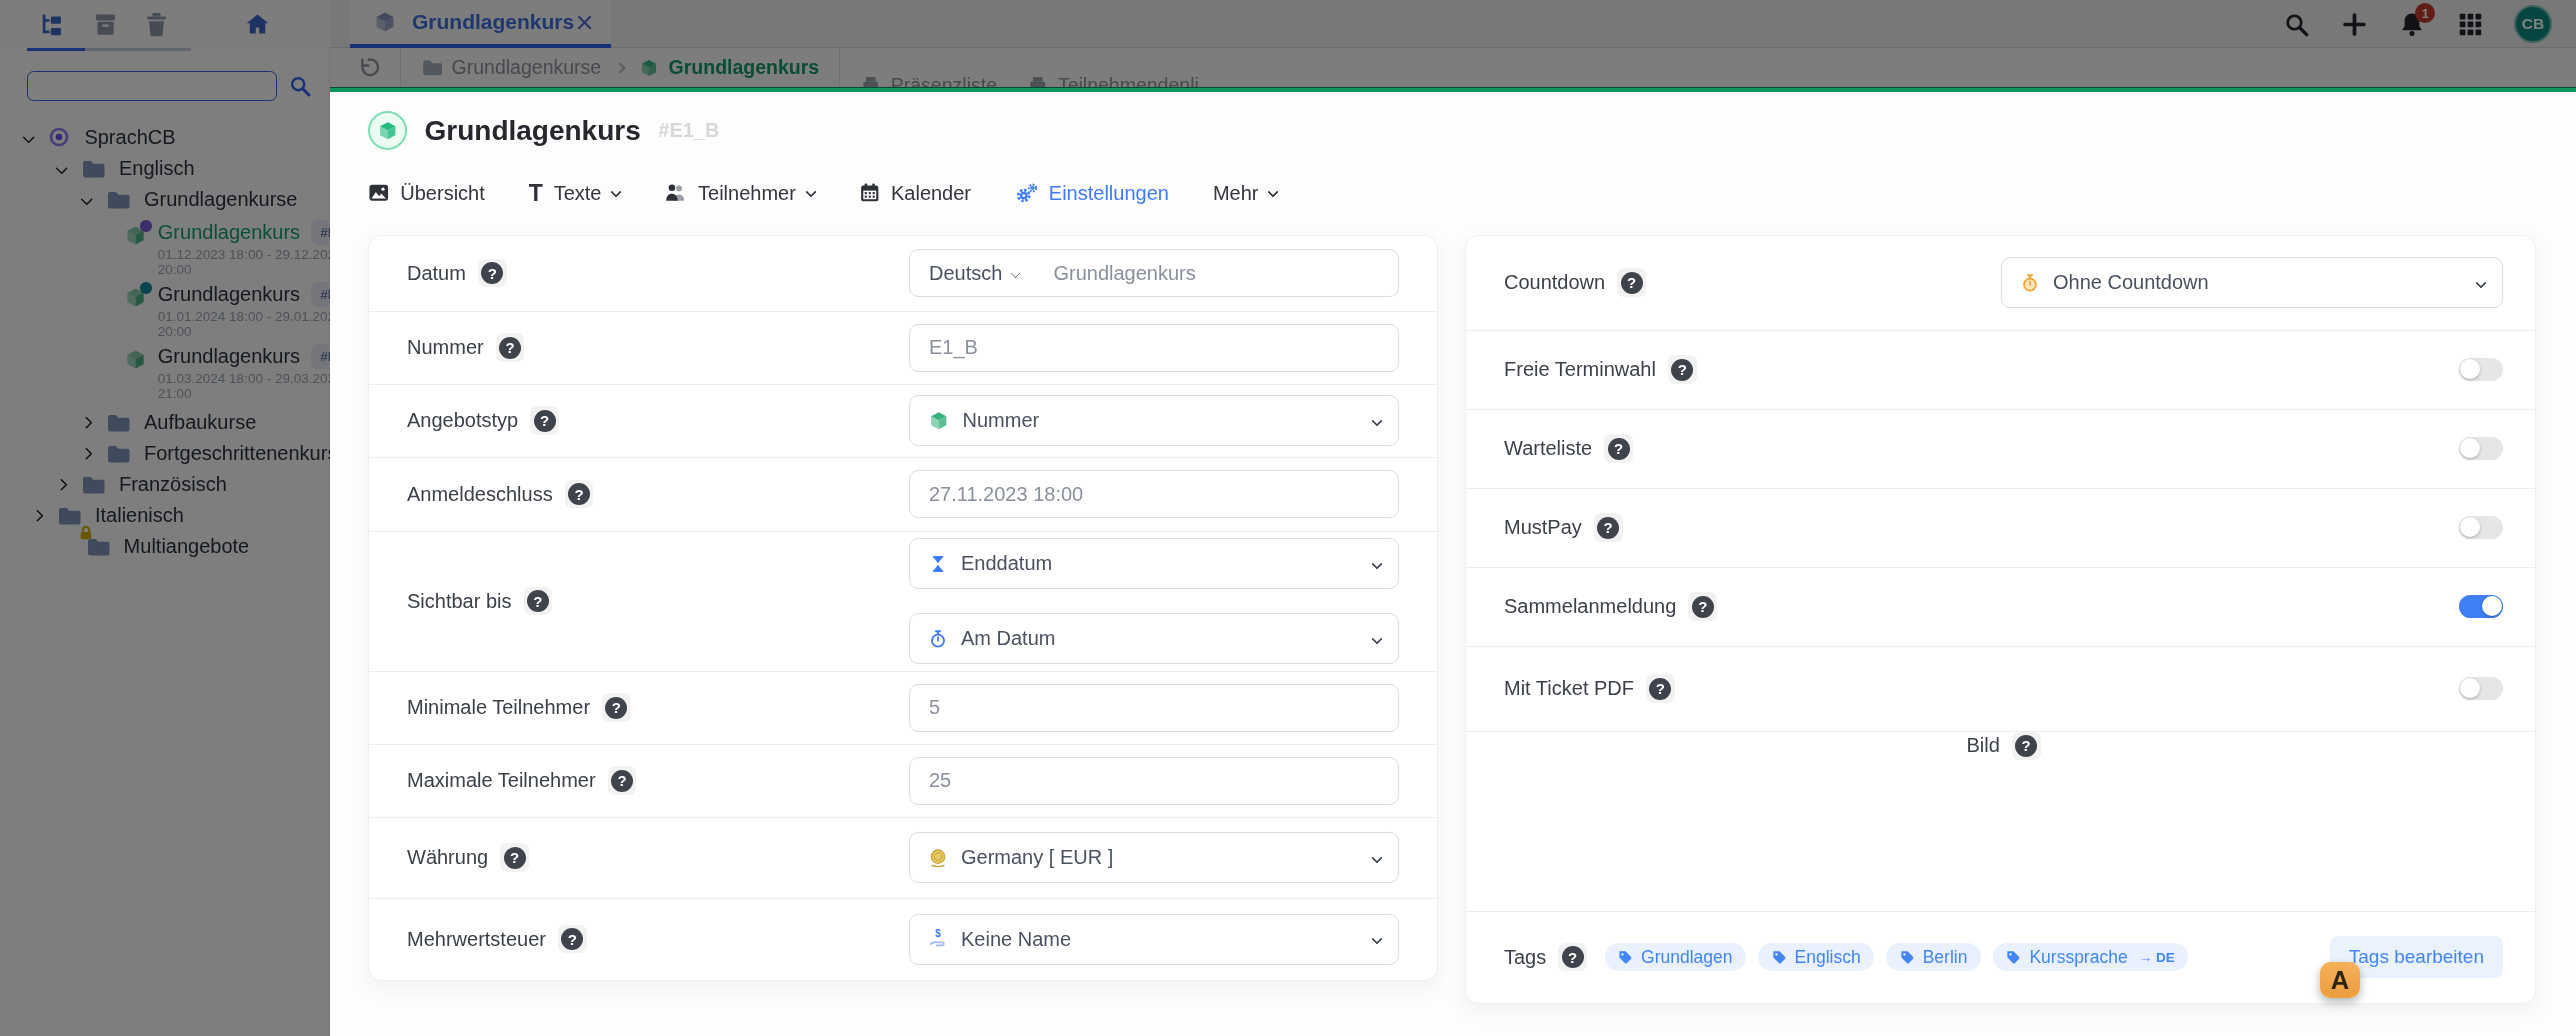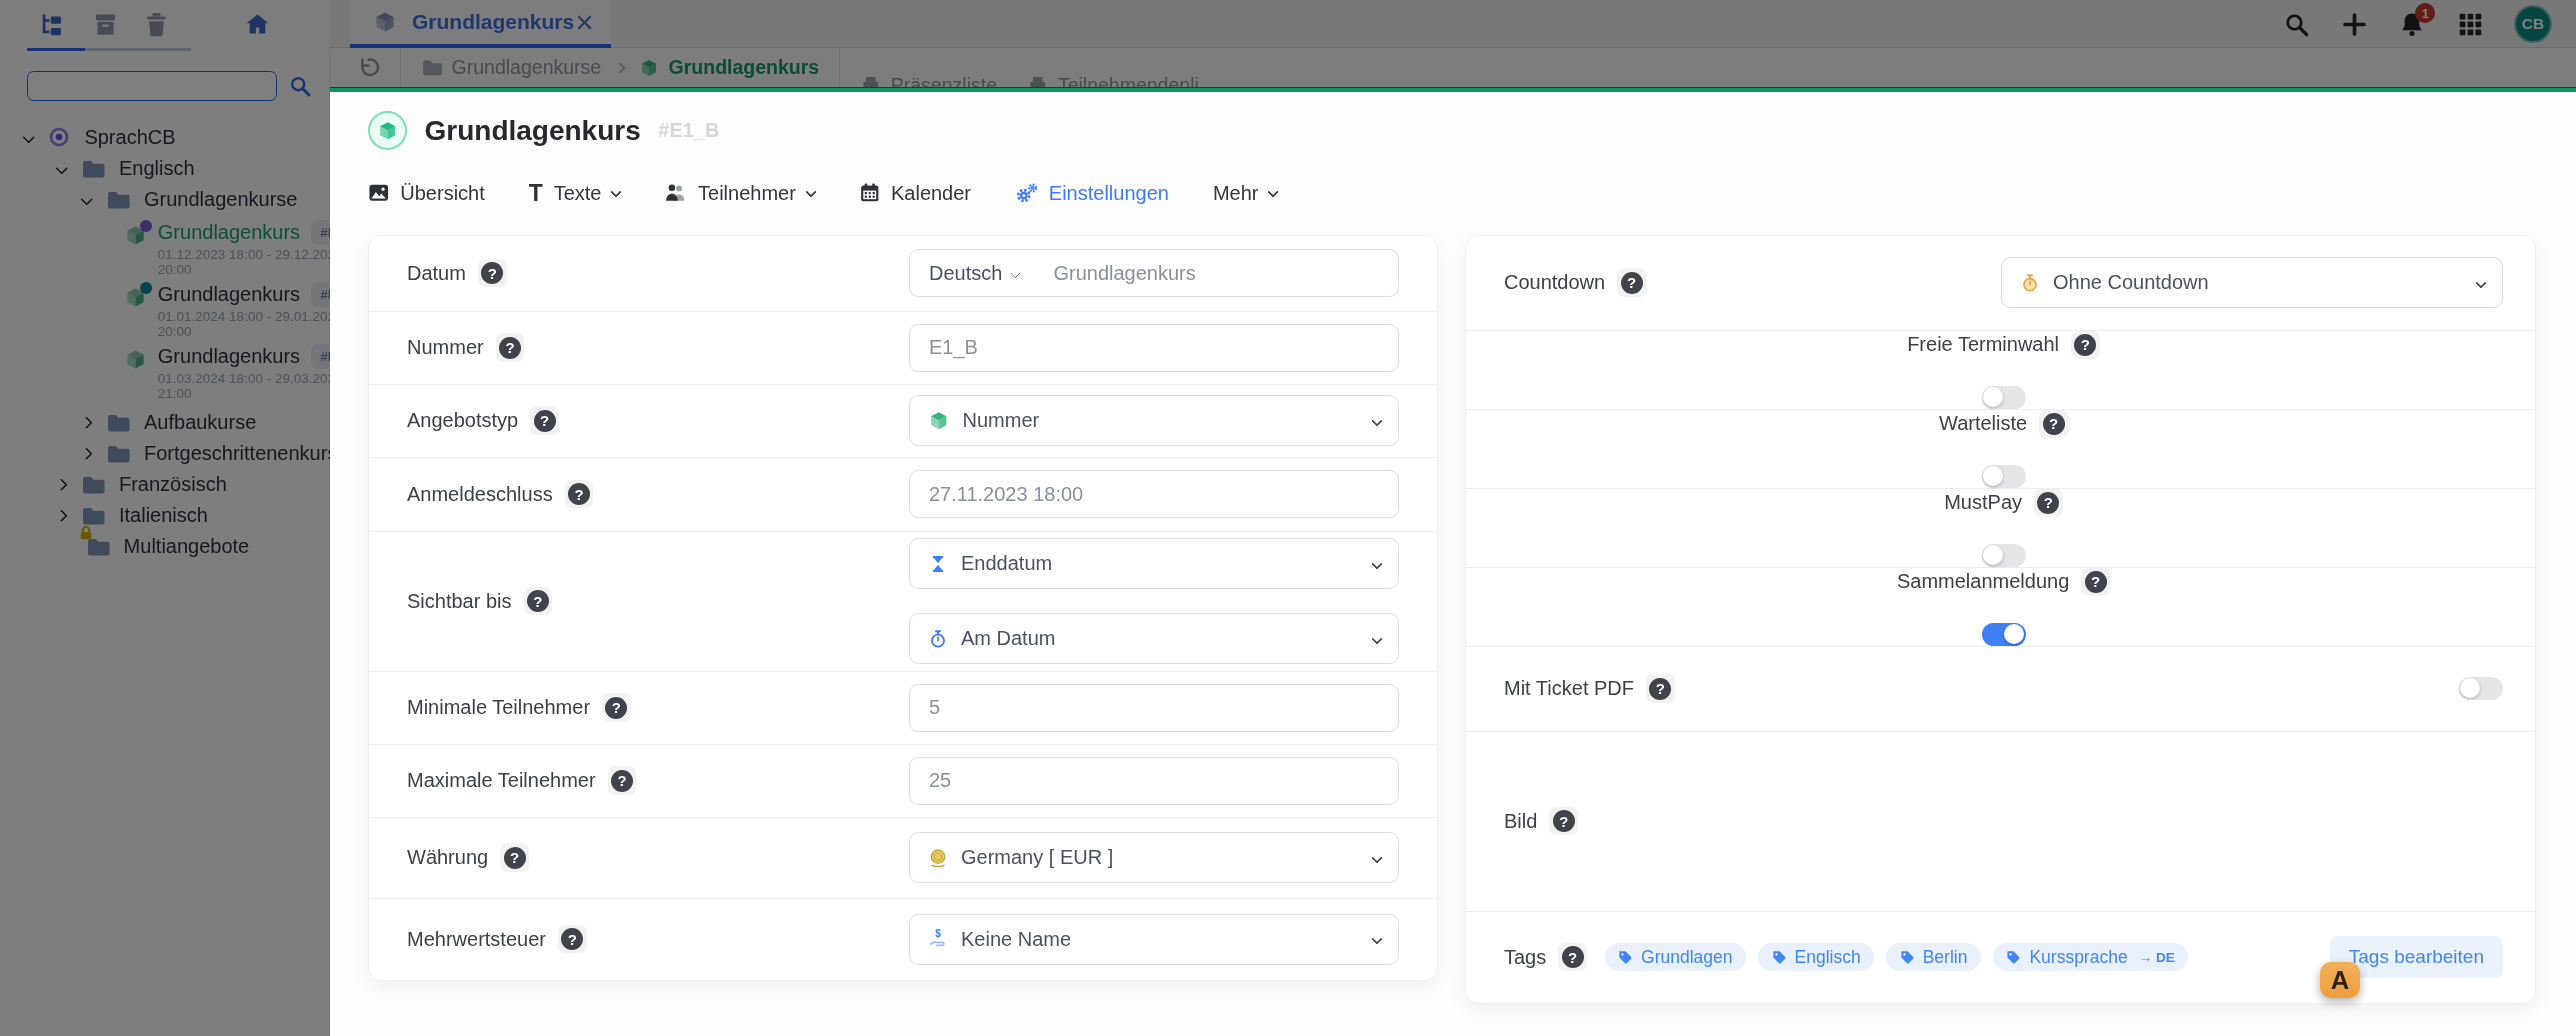--- a/index.html
+++ b/index.html
@@ -93,21 +93,21 @@
   .ibox .lang{color:#4a5160;display:flex;align-items:center;gap:9.4px;margin-right:27px;}
   .ibox .lang .caret{width:6.7px;height:6.7px;border-width:1.7px;color:#4a5160;}
   .sbox{height:51px;border:1.3px solid #dcdcdc;border-radius:9.4px;background:#fff;display:flex;align-items:center;padding:0 17.5px;font-size:20px;color:#4a5160;}
   .sbox .sval{margin-left:13.5px;}
   .sbox .caret{margin-left:auto;color:#3f4854;}
   .stack{display:flex;flex-direction:column;gap:24px;}
   .r1{min-height:75px;} .r2{min-height:73px;} .r3{min-height:73px;} .r4{min-height:74px;}
   .r5{min-height:140px;} .r6{min-height:73px;} .r7{min-height:73px;} .r8{min-height:81px;} .r9{min-height:82px;}
 
   .card.right .frow{justify-content:space-between;padding:0 32px 0 38px;}
-  .rr1{min-height:94px;} .rrt{min-height:79px;flex-direction:column;} .rr6{min-height:85px;} .rr7{min-height:180px;} .rr8{min-height:92px;}
+  .rr1{min-height:94px;} .rrt{min-height:79px;} .rr6{min-height:85px;} .rr7{min-height:180px;flex-direction:column;} .rr8{min-height:92px;}
   .card.right .sbox{width:502px;flex:none;}
   .toggle{width:44px;height:23px;border-radius:11.4px;background:#e4e6e8;position:relative;flex:none;}
   .toggle .knob{position:absolute;left:1.3px;top:1.3px;width:20px;height:20px;border-radius:50%;background:#fff;box-shadow:0 1.3px 3.4px rgba(0,0,0,.25);}
   .toggle.on{background:#3f80f6;}
   .toggle.on .knob{left:auto;right:1.3px;}
 
   .bild-col{display:flex;flex-direction:column;align-items:center;gap:13.5px;padding:13.5px 0;}
   .thumb{width:77px;height:66px;border-radius:8px;border:0.7px solid #e2e2e2;
     background:
       radial-gradient(circle at 26% 30%, #4e463e 0 6px, rgba(0,0,0,0) 6.7px),
@@ -384,21 +384,21 @@
       <div class="trow" style="padding-left:57px">
         <span class="chev right"></span>
         <span class="folder-ic">
           <svg width="25.6" height="21.5" viewBox="0 0 24 22">
               <path d="M2 5a2 2 0 0 1 2-2h6l2.5 3H22a2 2 0 0 1 2 2v10a2 2 0 0 1-2 2H4a2 2 0 0 1-2-2z" fill="currentColor"></path>
             </svg>
         </span>
         <span class="t-label">Französisch</span>
       </div>
 
-      <div class="trow" style="padding-left:57px">
+      <div class="trow" style="padding-left:33px">
         <span class="chev right"></span>
         <span class="folder-ic">
           <svg width="25.6" height="21.5" viewBox="0 0 24 22">
               <path d="M2 5a2 2 0 0 1 2-2h6l2.5 3H22a2 2 0 0 1 2 2v10a2 2 0 0 1-2 2H4a2 2 0 0 1-2-2z" fill="currentColor"></path>
             </svg>
         </span>
 
         <span class="t-label">Italienisch</span>
       </div>
 

